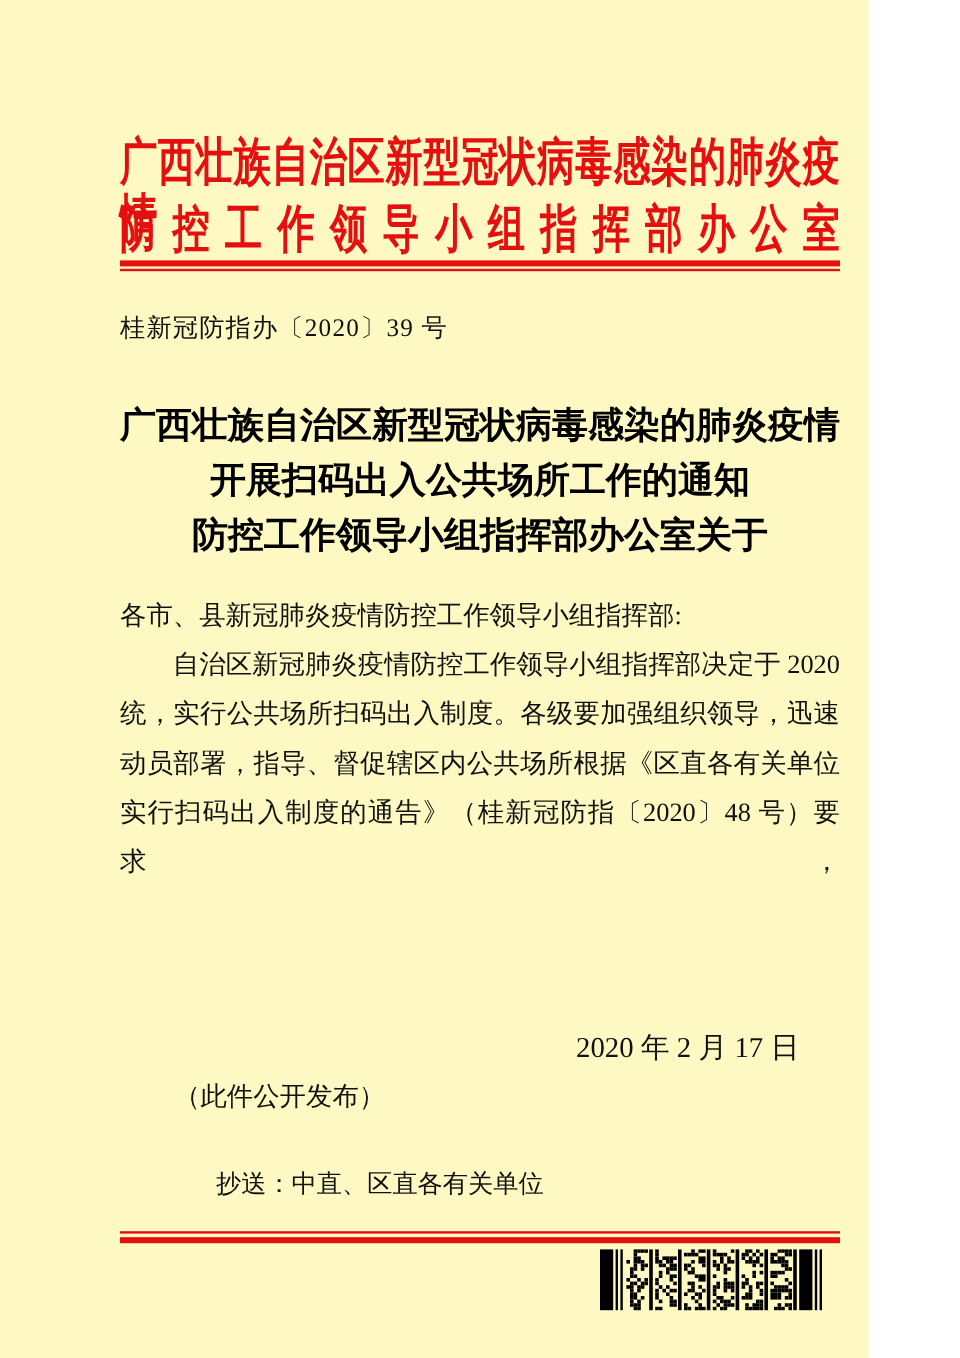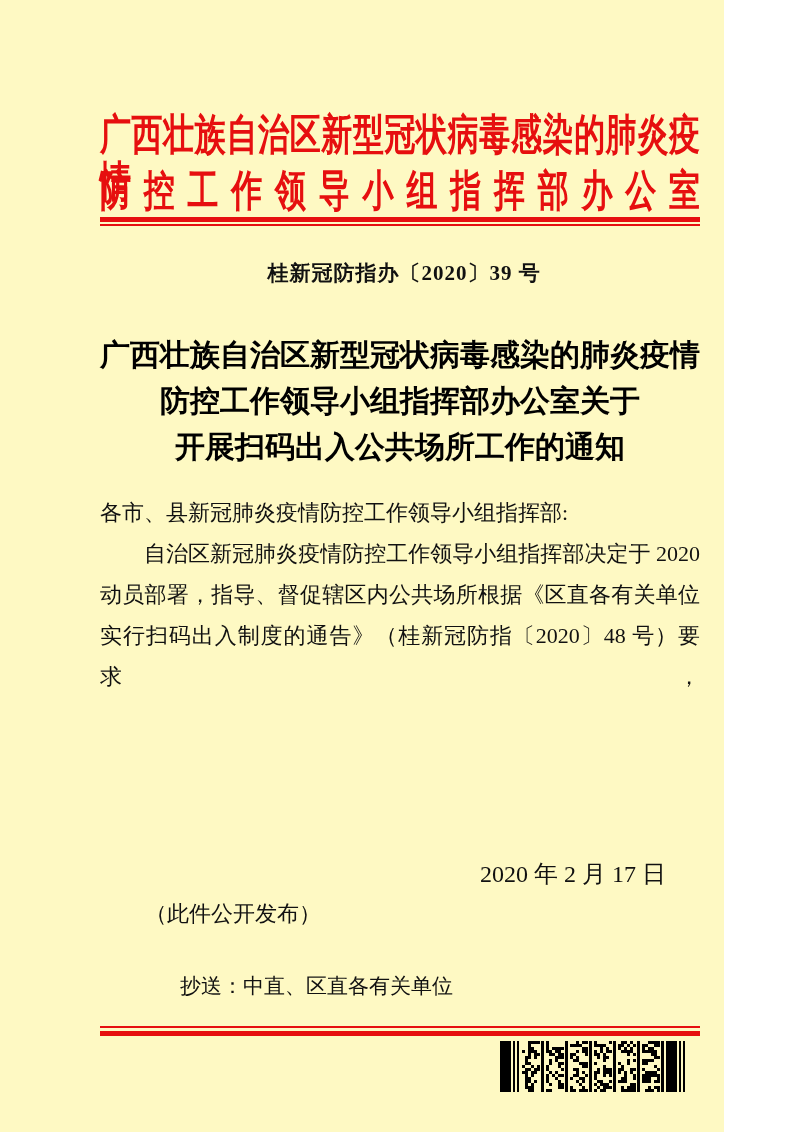--- a/index.html
+++ b/index.html
@@ -33,23 +33,22 @@
   
   .sep { left: 100px; width: 600px; }
   .sep .bar-thick { height: 5px; background: var(--red); }
   .sep .bar-gap   { height: 2px; background: transparent; }
   .sep .bar-gap3  { height: 3px; background: transparent; }
   .sep .bar-thin  { height: 2px; background: var(--red); }
 
   .doc-number {
     top: 258px; left: 100px; width: 608px;
     font-size: 21px; line-height: 30px;
-    text-align: center; letter-spacing: 1px;
+    text-align: left; letter-spacing: 1px;
     color: #111;
-    font-weight: bold;
   }
 
   .doc-title {
     top: 332px; left: 100px; width: 600px;
     font-size: 30px; font-weight: bold; line-height: 46px;
     text-align: center; color: #000;
   }
   .doc-title span { display: block; }
 
   .body-text {
@@ -90,27 +89,28 @@
   <div class="abs sep" style="top:217px">
     <div class="bar-thick"></div>
     <div class="bar-gap"></div>
     <div class="bar-thin"></div>
   </div>
 
   <div class="abs doc-number">桂新冠防指办〔2020〕39 号</div>
 
   <div class="abs doc-title">
     <span>广西壮族自治区新型冠状病毒感染的肺炎疫情</span>
+    <span>开展扫码出入公共场所工作的通知</span>
     <span>防控工作领导小组指挥部办公室关于</span>
-    <span>开展扫码出入公共场所工作的通知</span>
   </div>
 
   <div class="abs body-text">
     <div class="line first-col">各市、县新冠肺炎疫情防控工作领导小组指挥部:</div>
     <div class="line indent">自治区新冠肺炎疫情防控工作领导小组指挥部决定于 2020</div>
+    <div class="line">统，实行公共场所扫码出入制度。各级要加强组织领导，迅速</div>
     <div class="line">动员部署，指导、督促辖区内公共场所根据《区直各有关单位</div>
     <div class="line">实行扫码出入制度的通告》（桂新冠防指〔2020〕48 号）要求，</div>
   </div>
 
   <div class="abs issue-date">2020 年 2 月 17 日</div>
 
   <div class="abs publish-note">（此件公开发布）</div>
 
   <div class="abs cc-line">抄送：中直、区直各有关单位</div>
 

